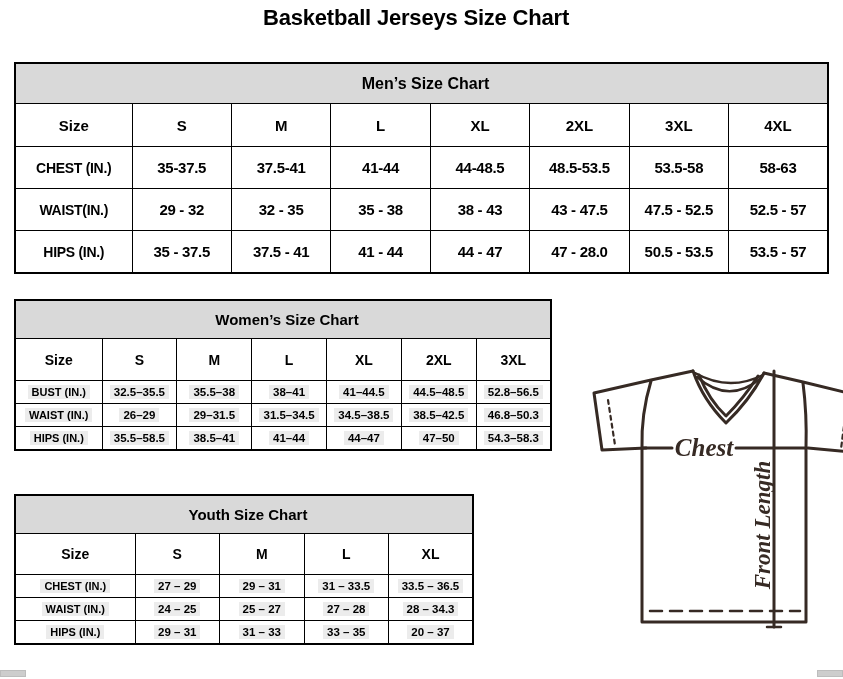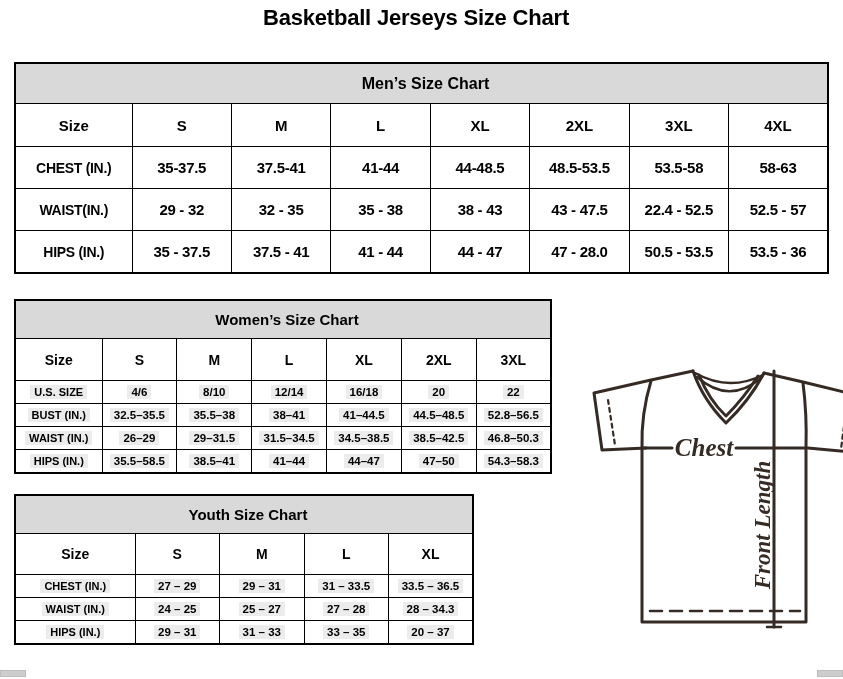--- a/index.html
+++ b/index.html
@@ -117,32 +117,32 @@
         <td>53.5-58</td>
         <td>58-63</td>
       </tr>
       <tr class="data-row">
         <td class="label-cell">WAIST(IN.)</td>
         <td>29 - 32</td>
         <td>32 - 35</td>
         <td>35 - 38</td>
         <td>38 - 43</td>
         <td>43 - 47.5</td>
-        <td>22.4 - 52.5</td>
+        <td>47.5 - 52.5</td>
         <td>52.5 - 57</td>
       </tr>
       <tr class="data-row">
         <td class="label-cell">HIPS (IN.)</td>
         <td>35 - 37.5</td>
         <td>37.5 - 41</td>
         <td>41 - 44</td>
         <td>44 - 47</td>
         <td>47 - 28.0</td>
         <td>50.5 - 53.5</td>
-        <td>53.5 - 36</td>
+        <td>53.5 - 57</td>
       </tr>
     </tbody>
   </table>
 <table class="size-table womens">
     <colgroup>
       <col class="col-label">
       <col>
       <col>
       <col>
       <col>
@@ -156,29 +156,20 @@
       <tr class="sizes">
         <td class="label-cell">Size</td>
         <td>S</td>
         <td>M</td>
         <td>L</td>
         <td>XL</td>
         <td>2XL</td>
         <td>3XL</td>
       </tr>
       <tr class="data-row">
-        <td class="label-cell"><span class="hl">U.S. SIZE</span></td>
-        <td><span class="hl">4/6</span></td>
-        <td><span class="hl">8/10</span></td>
-        <td><span class="hl">12/14</span></td>
-        <td><span class="hl">16/18</span></td>
-        <td><span class="hl">20</span></td>
-        <td><span class="hl">22</span></td>
-      </tr>
-      <tr class="data-row">
         <td class="label-cell"><span class="hl">BUST (IN.)</span></td>
         <td><span class="hl">32.5–35.5</span></td>
         <td><span class="hl">35.5–38</span></td>
         <td><span class="hl">38–41</span></td>
         <td><span class="hl">41–44.5</span></td>
         <td><span class="hl">44.5–48.5</span></td>
         <td><span class="hl">52.8–56.5</span></td>
       </tr>
       <tr class="data-row">
         <td class="label-cell"><span class="hl">WAIST (IN.)</span></td>

